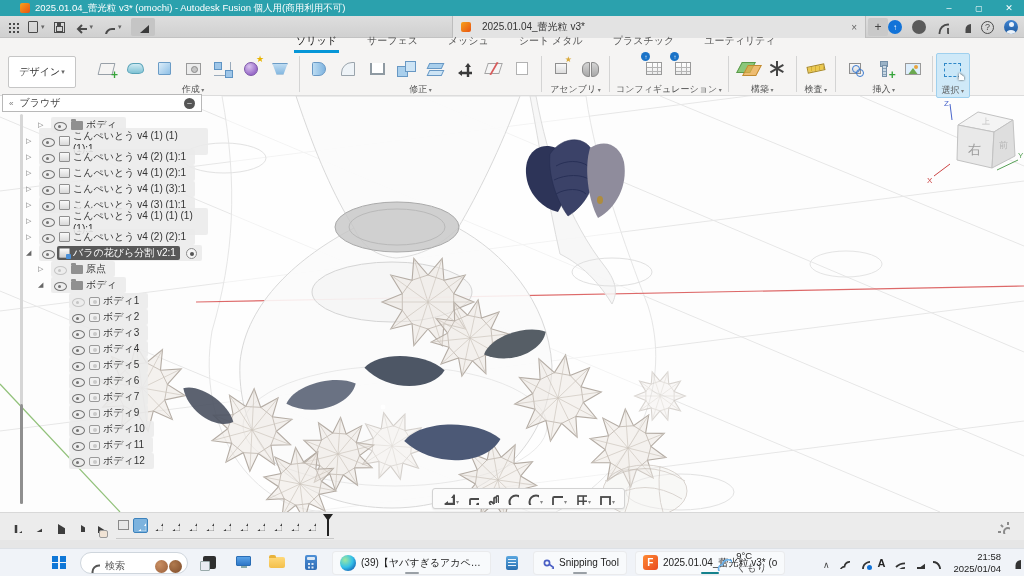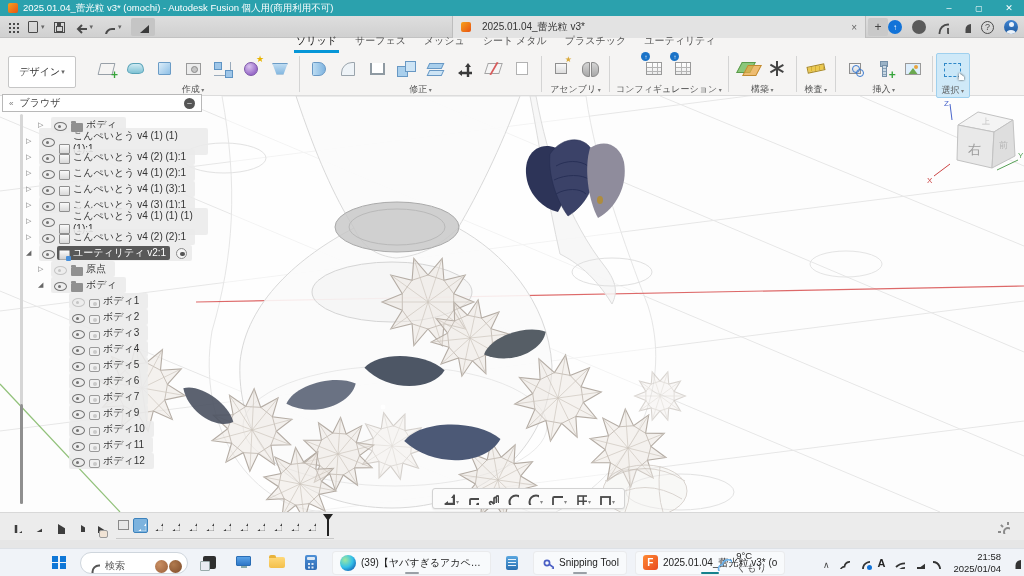--- a/index.html
+++ b/index.html
@@ -1,20 +1,20 @@
 <!DOCTYPE html>
 <html><head>
 <meta charset="utf-8">
 <style>
   *{margin:0;padding:0;box-sizing:border-box}
   body{font-family:"Liberation Sans","DejaVu Sans",sans-serif;background:#888}
   .stage{position:relative;width:1024px;height:576px;overflow:hidden;background:#fdfdfd;font-family:"Liberation Sans","DejaVu Sans",sans-serif}
 
   
-  .titlebar{position:absolute;left:0;top:0;width:1024px;height:16px;background:#2ba1ad;display:flex;align-items:center;padding-left:8px;color:#fff;font-size:9.5px}
+  .titlebar{position:absolute;left:0;top:0;width:1024px;height:16px;background:#2ba1ad;display:flex;align-items:center;padding-left:20px;color:#fff;font-size:9.5px}
   .fusion-logo{width:10px;height:10px;border-radius:2px;background:linear-gradient(135deg,#f6a21d,#e85312);display:inline-block;margin-right:5px;flex:none}
   .titlebar .ttl{white-space:nowrap;overflow:hidden}
   .wincontrols{position:absolute;right:0;top:0;height:16px;display:flex}
   .wc{width:30px;height:16px;display:flex;align-items:center;justify-content:center;color:#fff;font-size:9px}
   .wc-min::after{content:"–"} .wc-max::after{content:"▢";font-size:8px} .wc-close::after{content:"✕";font-size:9px}
 
   
   .appbar{position:absolute;left:0;top:16px;width:1024px;height:22px;background:linear-gradient(#dedede,#d0d0d0);border-bottom:1px solid #c2c2c2}
   .ab-left{position:absolute;left:8px;top:0;height:22px;display:flex;align-items:center;gap:9px}
   .abtn{display:flex;align-items:center;gap:2px;color:#4a4a4a}
@@ -32,21 +32,21 @@
   .ab-right{position:absolute;right:6px;top:0;height:22px;display:flex;align-items:center;gap:10px}
   .circ{width:14px;height:14px;border-radius:50%;display:flex;align-items:center;justify-content:center;font-size:8px;color:#fff}
   .c-job{background:#1273d8}.c-job::after{content:"↑"}
   .c-net{background:#5a5a5a}
   .c-help{border:1.3px solid #4a4a4a;color:#4a4a4a;width:13px;height:13px}.c-help::after{content:"?";font-size:9px}
   .c-avatar{background:linear-gradient(#3f84d2,#1f5a9e);position:relative;overflow:hidden}
   .c-avatar::before{content:"";position:absolute;top:2px;left:4.5px;width:5px;height:5px;border-radius:50%;background:#eaf2fb}
   .c-avatar::after{content:"";position:absolute;bottom:-3px;left:2px;width:10px;height:7px;border-radius:50%;background:#eaf2fb}
 
   
-  .ribtabs{position:absolute;left:0;top:38px;width:1024px;height:15px;background:#f5f4f3;display:flex;align-items:flex-end;gap:14px;padding-left:294px;font-size:10px;color:#555}
+  .ribtabs{position:absolute;left:0;top:38px;width:1024px;height:15px;background:#f5f4f3;display:flex;align-items:flex-end;gap:26px;padding-left:294px;font-size:10px;color:#555}
   .rtab{padding:1px 2px 2px;border-bottom:3px solid transparent;white-space:nowrap}
   .rtab.active{color:#111;border-bottom-color:#0696d7}
 
   
   .toolbar{position:absolute;left:0;top:53px;width:1024px;height:43px;background:#f5f4f3;border-bottom:1px solid #dcdcdc;display:flex;align-items:flex-start;padding-left:90px}
   .design-btn{position:absolute;left:8px;top:3px;width:68px;height:32px;background:#fff;border:1px solid #c6c6c6;border-radius:2px;font-size:10px;color:#333;display:flex;align-items:center;justify-content:center}
   .tgrp{display:flex;flex-direction:column;align-items:center;padding:1px 3px}
   .ticons{display:flex;align-items:center;gap:3px;height:29px}
   .tlabel{font-size:9px;color:#555;height:12px;white-space:nowrap}
   .tlabel::after{content:" ▾";font-size:6px;color:#777}
@@ -118,21 +118,21 @@
   .bheader{width:200px;height:18px;background:#fff;border:1px solid #b8b8b8;display:flex;align-items:center;padding:0 6px;font-size:10px;color:#444}
   .bcollapse{color:#777;font-size:8px;margin-right:6px}.bcollapse::before{content:"«"}
   .bremove{margin-left:auto;width:11px;height:11px;border-radius:50%;background:#555;color:#fff;font-size:8px;display:flex;align-items:center;justify-content:center}
   .bremove::after{content:"–";margin-top:-1px}
   .btree{padding-top:5px}
   .brow{display:flex;align-items:center;height:16px;font-size:10px;color:#333}
   .lvl1{padding-left:24px}.lvl2{padding-left:36px}.lvl3{padding-left:54px}
   .arr{width:13px;color:#666;font-size:7px;flex:none}
   .arr.col::before{content:"▷"} .arr.exp::before{content:"◢"}
   .chip{display:inline-flex;align-items:center;background:rgba(235,235,235,.88);border-radius:2px;padding:1px 5px 1px 2px;gap:3px}
-  .inner{display:inline-flex;align-items:flex-end;gap:3px;padding:0 4px 0 2px;border-radius:2px}
+  .inner{display:inline-flex;align-items:center;gap:3px;padding:0 4px 0 2px;border-radius:2px}
   .brow.selected .inner{background:#585858;color:#fff}
   .eye{position:relative;width:13px;height:13px;flex:none;display:inline-block}
   .eye::before{content:"";position:absolute;left:.5px;top:3px;width:11px;height:7px;border:1px solid #757575;border-radius:50%}
   .eye::after{content:"";position:absolute;left:4.8px;top:6.4px;width:3.4px;height:3.4px;background:#757575;border-radius:50%}
   .eye.dim{opacity:.33}
   .ico{position:relative;flex:none;display:inline-block}
   .ico.folder{width:12px;height:9px;background:#909090;border-radius:1px}
   .ico.folder::before{content:"";position:absolute;top:-2px;left:0;width:5px;height:2px;background:#909090;border-radius:1px 1px 0 0}
   .ico.component{width:11px;height:10px;border:1px solid #8f8f8f;background:linear-gradient(180deg,#fafafa,#d8d8d8);border-radius:1px}
   .ico.complink{width:11px;height:10px;border:1px solid #aaa;background:linear-gradient(180deg,#fafafa,#d0d0d0);border-radius:1px}
@@ -720,21 +720,21 @@
 
             </span>
           </div>
 
           <div class="brow lvl1 selected">
             <span class="arr exp"></span>
             <span class="chip">
               <span class="eye"></span>
               <span class="inner">
                 <span class="ico complink"></span>
-                <span class="lbl">ユーティリティ v2:1</span>
+                <span class="lbl">バラの花びら分割 v2:1</span>
               </span>
               <span class="radio show"></span>
             </span>
           </div>
 
           <div class="brow lvl2">
             <span class="arr col"></span>
             <span class="chip">
               <span class="eye dim"></span>
               <span class="inner">

